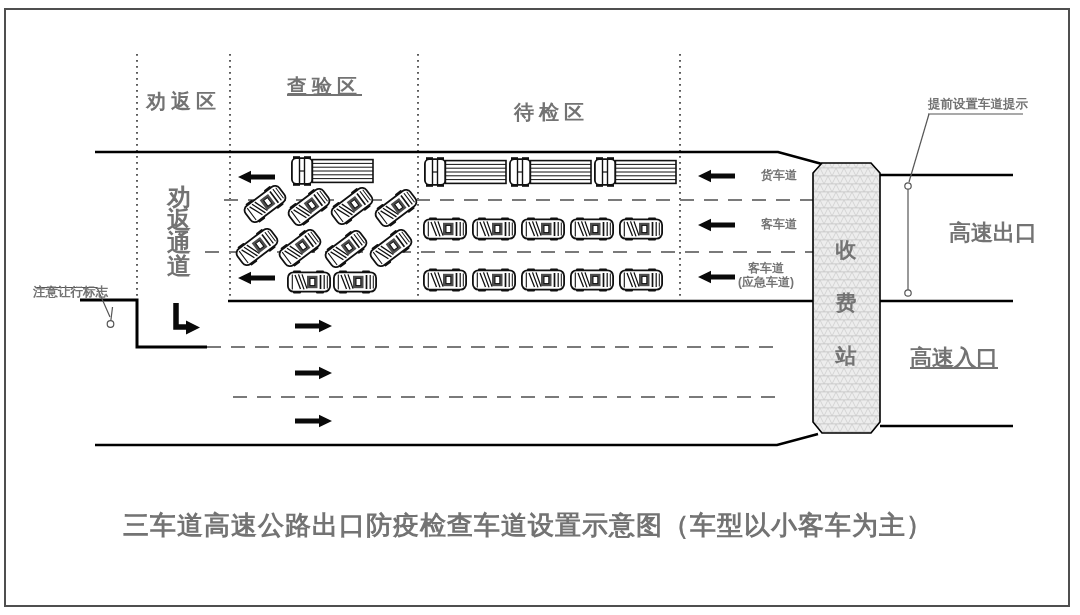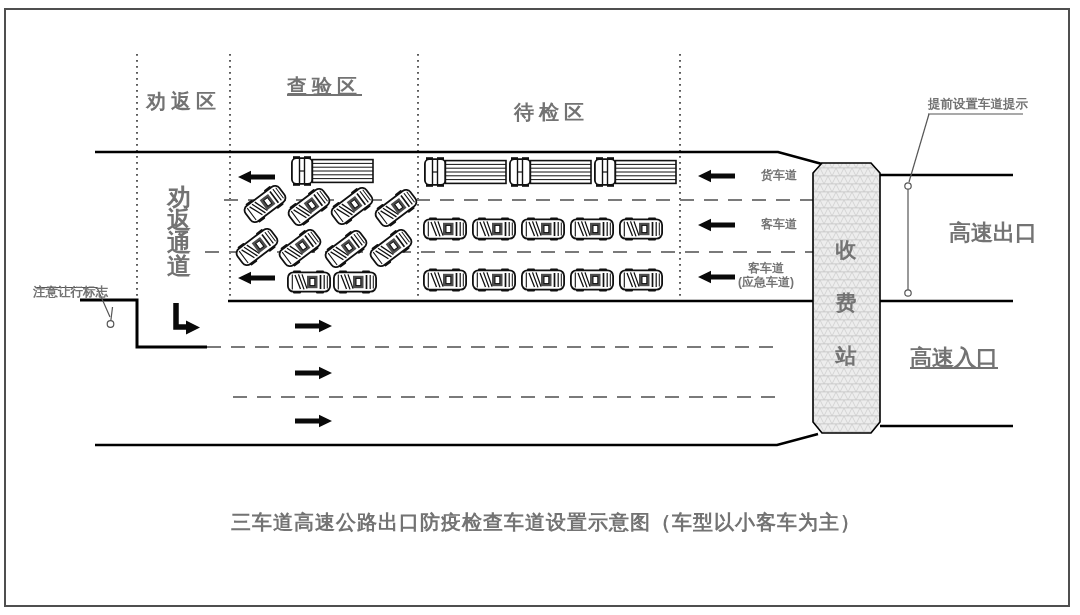--- a/index.html
+++ b/index.html
@@ -12,21 +12,21 @@
   .zone-label{font-size:20px;letter-spacing:5px;}
   .vtext{white-space:normal;word-break:break-all;text-align:center;}
   .channel-label{left:166px;top:185px;width:26px;font-size:24px;line-height:23px;}
   .toll-label{left:832px;top:223px;width:28px;font-size:21px;line-height:53px;}
   .exit-label{left:910px;top:221px;font-size:22px;margin-left:39px;}
   .entrance-label{left:910px;top:346px;font-size:22px;text-decoration:underline;}
   .note{font-size:12.5px;font-family:Liberation Mono, monospace;}
   .lane-label{font-size:12px;margin-left:20px;}
   .emergency-label{left:735px;top:262px;width:62px;font-size:12px;line-height:13.5px;
                    text-align:center;white-space:pre-line;}
-  .title{left:0;top:511px;width:1056px;text-align:center;font-size:20px;letter-spacing:1px;padding-left:18px;}
+  .title{left:0;top:511px;width:1056px;text-align:center;font-size:26px;letter-spacing:1px;}
 </style>
 </head>
 <body>
 
 <div class="page">
   <div class="frame"></div>
 
   <svg class="layer" width="1080" height="615" viewBox="0 0 1080 615">
     <defs>
       <pattern id="mesh" width="8" height="8" patternUnits="userSpaceOnUse">

